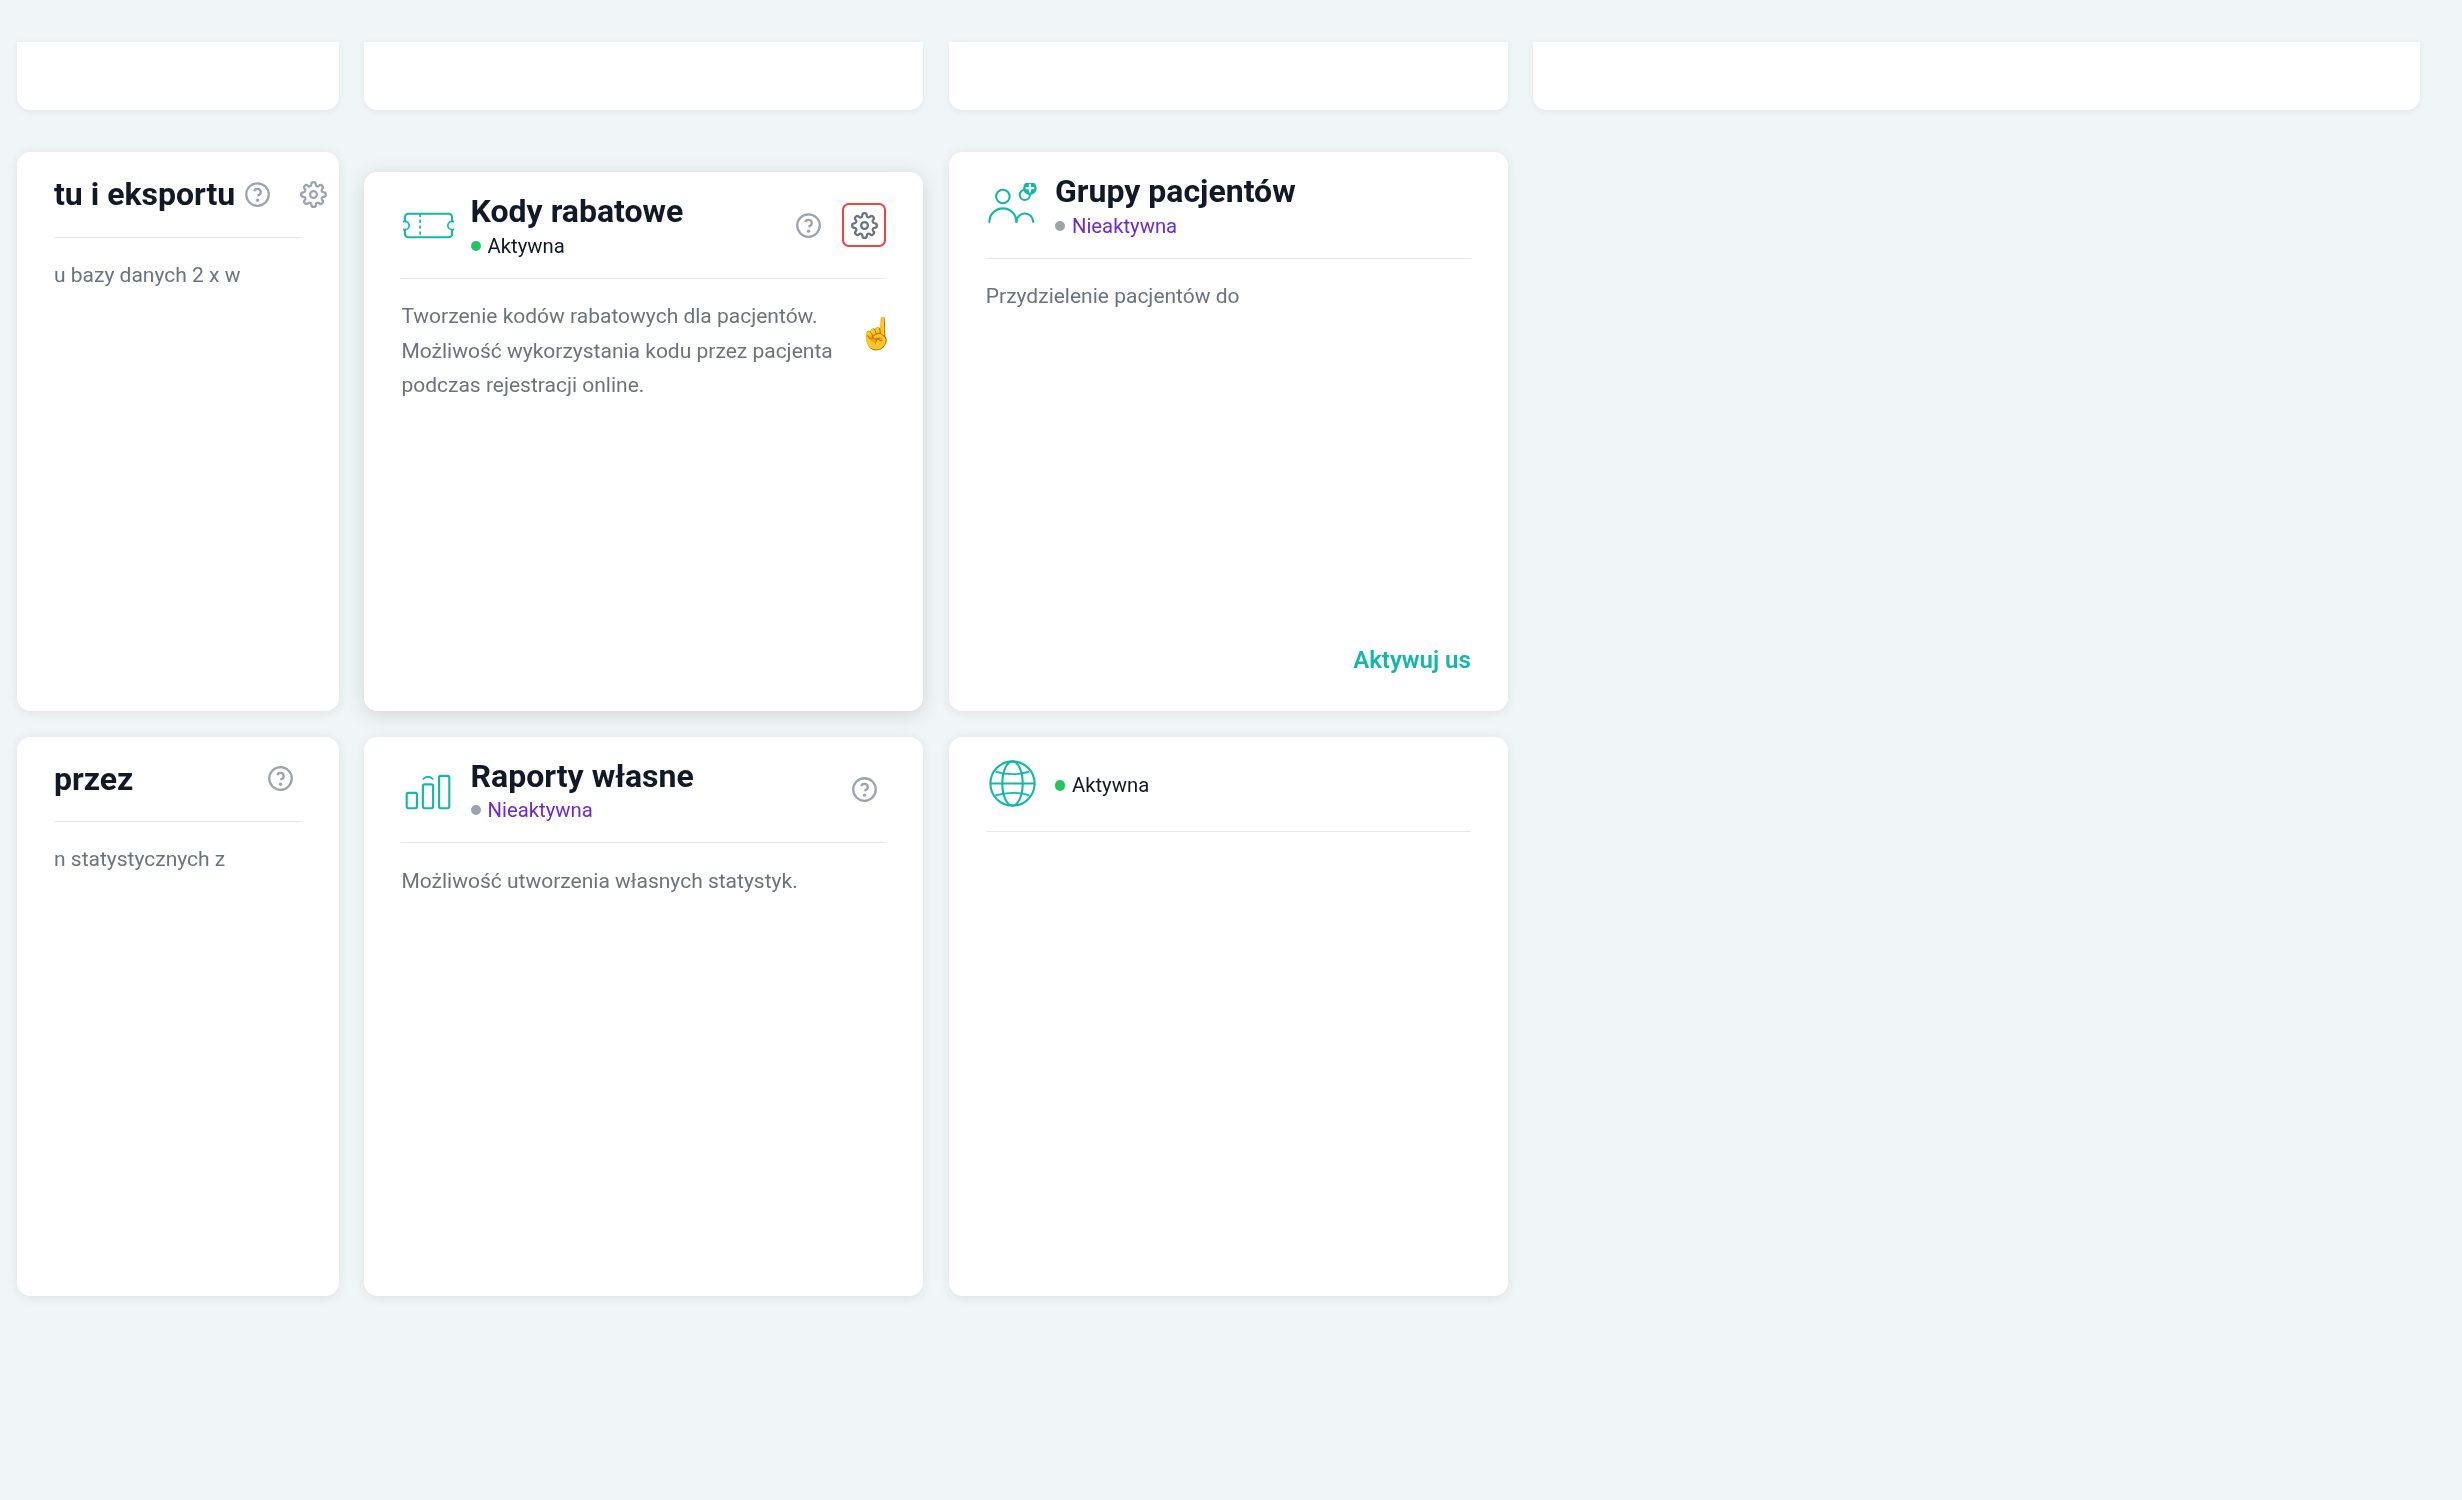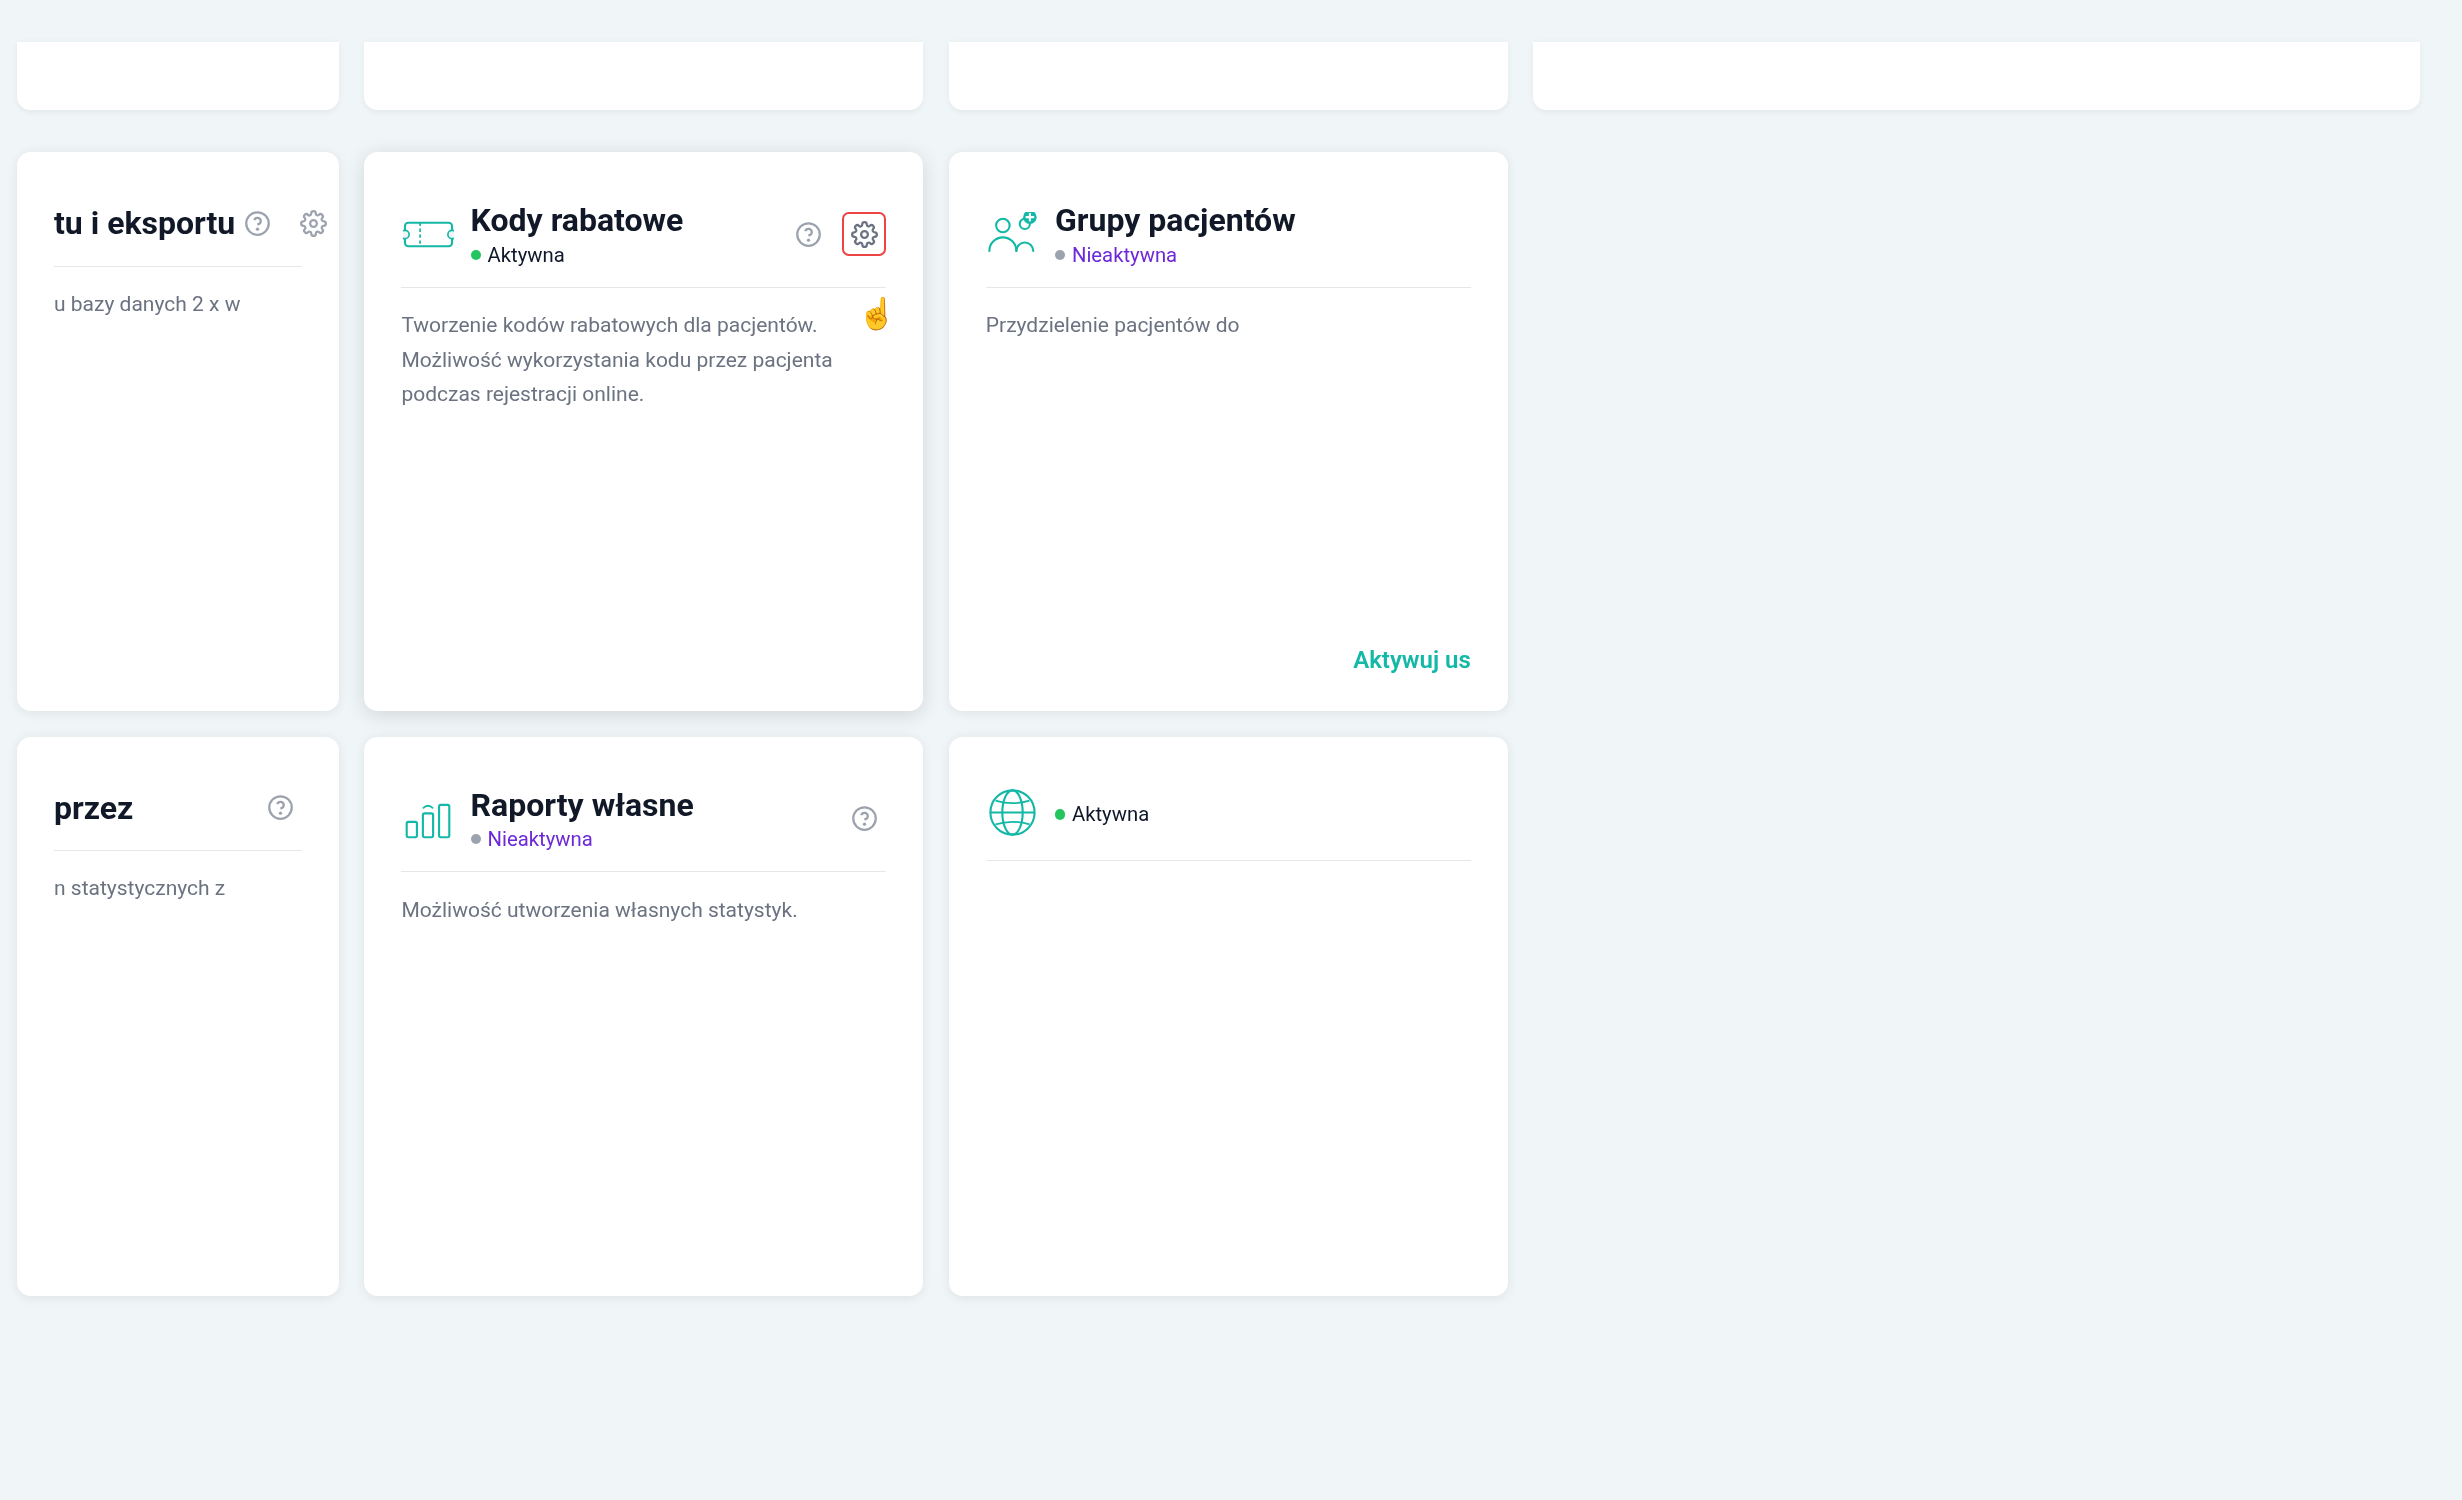--- a/index.html
+++ b/index.html
@@ -132,21 +132,21 @@
       grid-row: 3;
     }
     .bot-center2-card {
       grid-column: 3;
       grid-row: 3;
     }
 
     .full-card {
       background: #fff;
       border-radius: 13.5px;
-      padding: 49px 37px 34px;
+      padding: 20px 37px 34px;
       position: relative;
       box-shadow: 0 1.7px 10.2px rgba(0,0,0,0.08);
     }
 
     .card-header-row {
       display: flex;
       align-items: center;
       justify-content: space-between;
       margin-bottom: 5.1px;
     }
@@ -219,21 +219,21 @@
               <circle cx="12" cy="12" r="3"></circle>
               <path d="M19.4 15a1.65 1.65 0 0 0 .33 1.82l.06.06a2 2 0 0 1-2.83 2.83l-.06-.06a1.65 1.65 0 0 0-1.82-.33 1.65 1.65 0 0 0-1 1.51V21a2 2 0 0 1-4 0v-.09A1.65 1.65 0 0 0 9 19.4a1.65 1.65 0 0 0-1.82.33l-.06.06a2 2 0 0 1-2.83-2.83l.06-.06A1.65 1.65 0 0 0 4.68 15a1.65 1.65 0 0 0-1.51-1H3a2 2 0 0 1 0-4h.09A1.65 1.65 0 0 0 4.6 9a1.65 1.65 0 0 0-.33-1.82l-.06-.06a2 2 0 0 1 2.83-2.83l.06.06A1.65 1.65 0 0 0 9 4.68a1.65 1.65 0 0 0 1-1.51V3a2 2 0 0 1 4 0v.09a1.65 1.65 0 0 0 1 1.51 1.65 1.65 0 0 0 1.82-.33l.06-.06a2 2 0 0 1 2.83 2.83l-.06.06A1.65 1.65 0 0 0 19.4 9a1.65 1.65 0 0 0 1.51 1H21a2 2 0 0 1 0 4h-.09a1.65 1.65 0 0 0-1.51 1z"></path>
             </svg>
           </button>
         </div>
       </div>
       <div class="sep"></div>
       <div class="desc-text">u bazy danych 2 x w</div>
     </div>
 
-    <div class="full-card mid-center1-card" style="box-shadow: 0 3.4px 20.3px rgba(0,0,0,0.13);">
+    <div class="full-card mid-center1-card" style="box-shadow: 0 3.4px 20.3px rgba(0,0,0,0.13); margin-top: 20px;">
       <div class="card-header-row">
         <div class="card-title-inner">
 
           <div class="card-icon">
             <svg width="51" height="37" viewBox="0 0 60 44" fill="none">
               <rect x="2" y="8" width="56" height="28" rx="4" stroke="#14b8a6" stroke-width="2.5" fill="none"></rect>
               <circle cx="2" cy="22" r="5" fill="#f0f5f8" stroke="#14b8a6" stroke-width="2"></circle>
               <circle cx="58" cy="22" r="5" fill="#f0f5f8" stroke="#14b8a6" stroke-width="2"></circle>
               <line x1="20" y1="8" x2="20" y2="36" stroke="#14b8a6" stroke-width="2" stroke-dasharray="4 3"></line>
             </svg>

